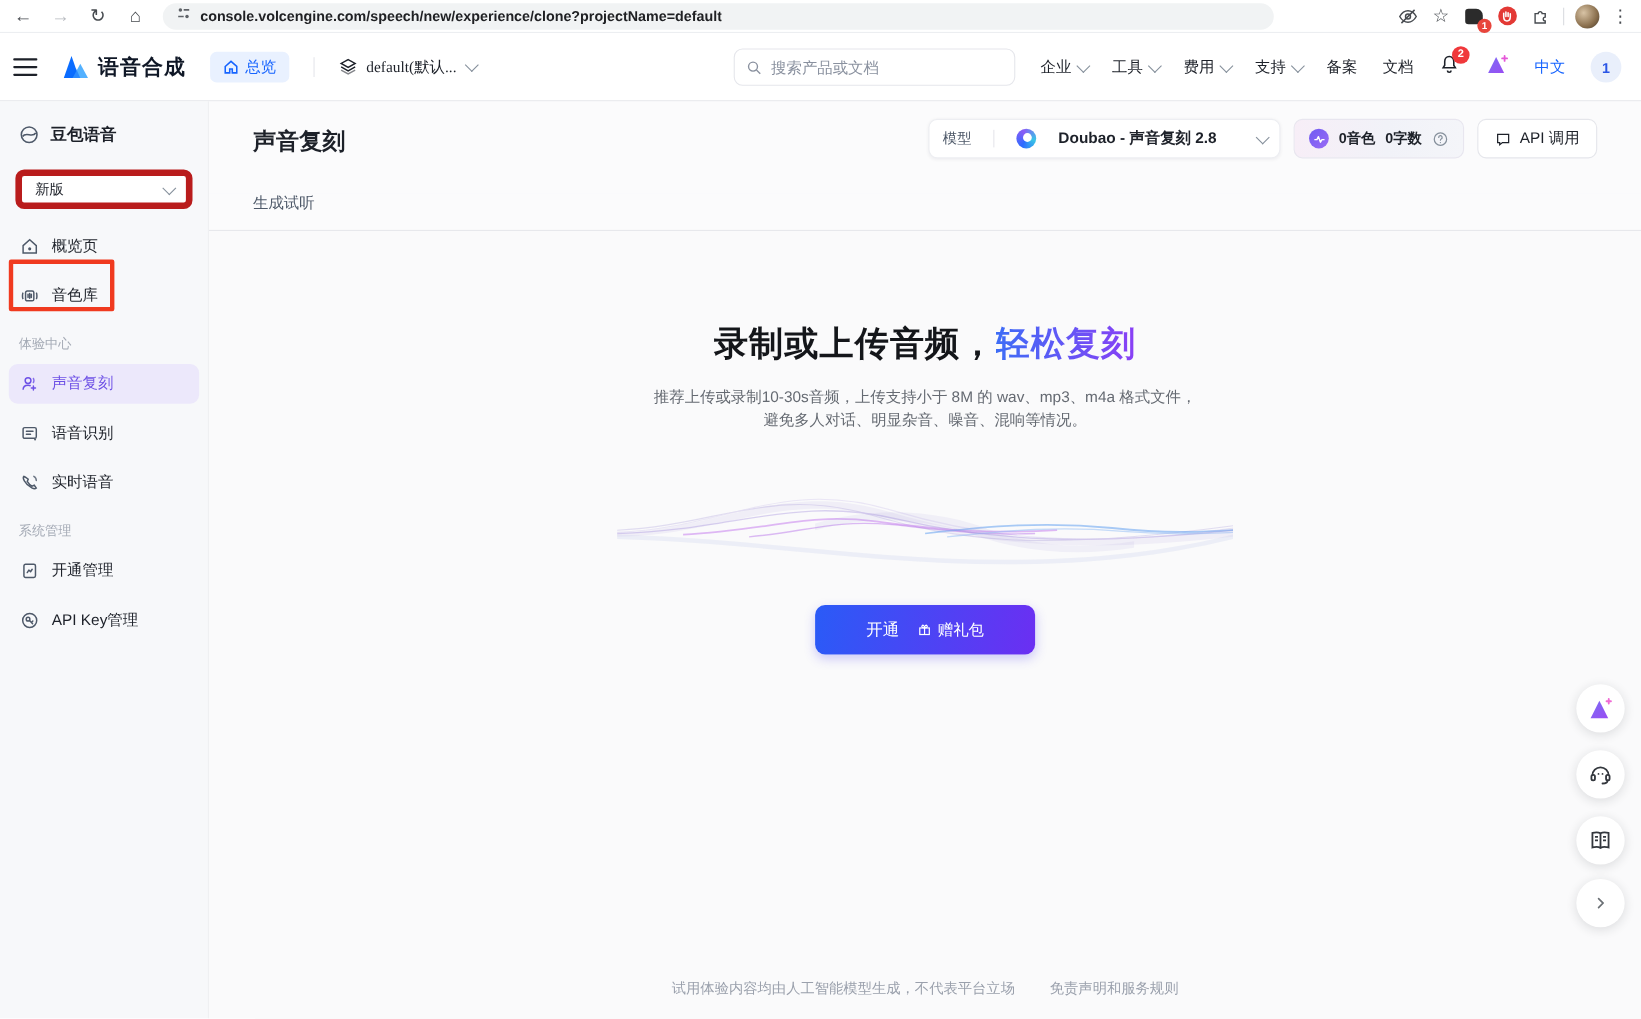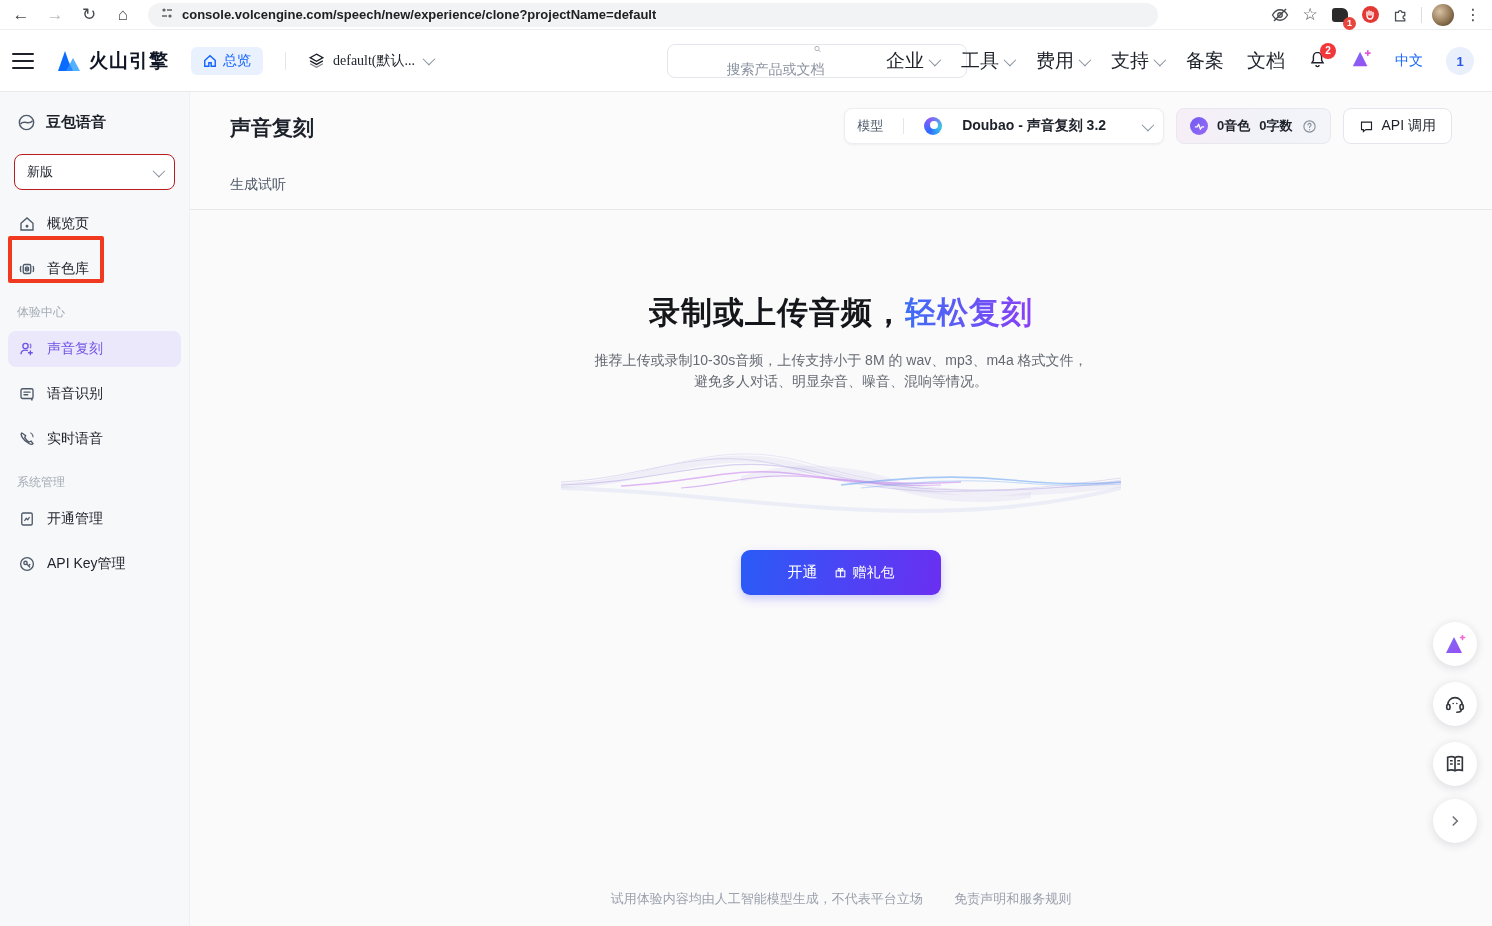--- a/index.html
+++ b/index.html
@@ -32,39 +32,39 @@
   .hamburger { width:22px; height:16px; margin-left:12px; display:flex; flex-direction:column; justify-content:space-between; cursor:pointer; }
   .hamburger i { display:block; height:2px; background:#1D2129; border-radius:1px; }
   .brand { display:flex; align-items:center; margin-left:22px; gap:7px; }
   .brand-name { font-size:19px; font-weight:bold; color:#0F1726; letter-spacing:1px; }
   .overview-pill { display:flex; align-items:center; gap:6px; margin-left:22px; height:28px;
     background:#E9F1FF; color:#1664FF; border-radius:6px; padding:0 12px; font-size:14px; cursor:pointer; }
   .nav-divider { width:1px; height:18px; background:#E5E6EB; margin:0 22px; }
   .project-switch { display:flex; align-items:center; gap:8px; font-size:14px; color:#1D2129; cursor:pointer;font-family:Liberation Serif, serif; }
   .chev { display:inline-block; width:9px; height:9px; border-right:1.6px solid #86909C;
     border-bottom:1.6px solid #86909C; transform:rotate(45deg) translateY(-2px); }
-  .search-box { position:absolute; left:667px; top:14px; width:300px; height:34px; background:#fff;
-    border:1px solid #E5E6EB; border-radius:8px; display:flex; align-items:center; padding:0 10px; gap:8px;flex-direction:column; }
+  .search-box { position:absolute; left:667px; top:14px; width:256px; height:34px; background:#fff;
+    border:1px solid #E5E6EB; border-radius:8px; display:flex; align-items:center; padding:0 10px; gap:8px; }
   .search-box input { border:none; outline:none; flex:1; font-size:14px; color:#1D2129; background:transparent;
     font-family:"Liberation Sans","DejaVu Sans",sans-serif; }
   .search-box input::placeholder { color:#8A919F; }
   .nav-right { position:absolute; right:18px; top:0; height:62px; display:flex; align-items:center; gap:23px; }
-  .nav-item { display:flex; align-items:center; gap:5px; font-size:19px; color:#1D2129; cursor:pointer; white-space:nowrap; }
+  .nav-item { display:flex; align-items:center; gap:5px; font-size:14px; color:#1D2129; cursor:pointer; white-space:nowrap; }
   .bell-wrap { position:relative; cursor:pointer; }
   .bell-badge { position:absolute; top:-7px; right:-9px; min-width:16px; height:16px; border-radius:8px;
     background:#F0383B; color:#fff; font-size:10px; line-height:16px; text-align:center; padding:0 4px; font-weight:bold; }
   .lang { color:#1664FF; font-size:14px; cursor:pointer; }
   .nav-avatar { width:28px; height:28px; border-radius:50%; background:#E9EFFB; color:#2A55E5;
     font-size:13px; font-weight:bold; display:flex; align-items:center; justify-content:center; cursor:pointer; }
 
   
   .sidebar { position:absolute; top:92px; left:0; width:190px; bottom:0; background:#F7F8FA;
     border-right:1px solid #EFF0F2; padding-top:10px; z-index:5; }
   .side-product { display:flex; align-items:center; gap:10px; padding:10px 16px 14px; font-size:15px; font-weight:bold; color:#1D2129; }
-  .version-select { margin:8px 14px 16px; height:36px; background:#fff; border:1px solid #b91c1c; border-radius:8px;
+  .version-select { margin:8px 14px 16px; height:36px; background:#fff; border:6px solid #b91c1c; border-radius:8px;
     display:flex; align-items:center; justify-content:space-between; padding:0 12px; font-size:13px; color:#1D2129; cursor:pointer; }
   .side-item { display:flex; align-items:center; gap:10px; height:36px; margin:0 8px 9px; padding:0 9px;
     border-radius:8px; font-size:14px; color:#1D2129; cursor:pointer; }
   .side-item.active { background:#ECE8FB; color:#6E51E6; }
   .side-item.active .sicon { color:#6E51E6; }
   .sicon { width:20px; height:20px; display:flex; align-items:center; justify-content:center; color:#4E5969; flex:none; }
   .side-section { font-size:12px; color:#A4AAB5; padding:8px 17px 10px; }
   .red-annotation { position:absolute; left:8px; top:236px; width:96px; height:47px;
     border:4px solid #F03A1F; border-radius:2px; z-index:20; pointer-events:none; }
 
@@ -177,21 +177,21 @@
         <i></i>
         <i></i>
         <i></i>
       </div>
     <div class="brand">
       <svg width="26" height="22" viewBox="0 0 26 22">
         <path d="M9 1 L16 21 H2 Z" fill="#0A6CFF"></path>
         <path d="M17 8 L24 21 H10 Z" fill="#53B1FF"></path>
         <path d="M13 12 L17 21 H9 Z" fill="#0A6CFF" opacity="0.55"></path>
       </svg>
-      <span class="brand-name">火山引擎</span>
+      <span class="brand-name">语音合成</span>
     </div>
     <div class="overview-pill">
       <svg width="14" height="14" viewBox="0 0 24 24" fill="none" stroke="#1664FF" stroke-width="2.4">
           <path d="M3 11 L12 3 L21 11 V21 H14 V15 H10 V21 H3 Z"></path>
         </svg>
       <span>总览</span>
     </div>
     <div class="nav-divider"></div>
     <div class="project-switch">
       <svg width="17" height="17" viewBox="0 0 24 24" fill="none" stroke="#1D2129" stroke-width="1.8">
@@ -355,21 +355,21 @@
   <div class="red-annotation"></div>
 
   <div class="main">
     <div class="main-header">
       <div class="page-title">声音复刻</div>
       <div class="header-controls">
         <div class="model-pill">
           <span class="model-label">模型</span>
           <span class="pill-divider"></span>
           <span class="doubao-logo"></span>
-          <span class="model-value">Doubao - 声音复刻 3.2</span>
+          <span class="model-value">Doubao - 声音复刻 2.8</span>
           <span class="chev"></span>
         </div>
         <div class="quota-pill">
           <span class="quota-icon">
             <svg width="11" height="11" viewBox="0 0 12 12">
                 <path d="M1.5 6.5 h2 L5 3.5 L7 9 L8.5 6.5 h2" stroke="#fff" stroke-width="1.4" fill="none" stroke-linecap="round" stroke-linejoin="round"></path>
               </svg>
           </span>
           <span class="quota-text">0音色</span>
           <span class="quota-text">0字数</span>

